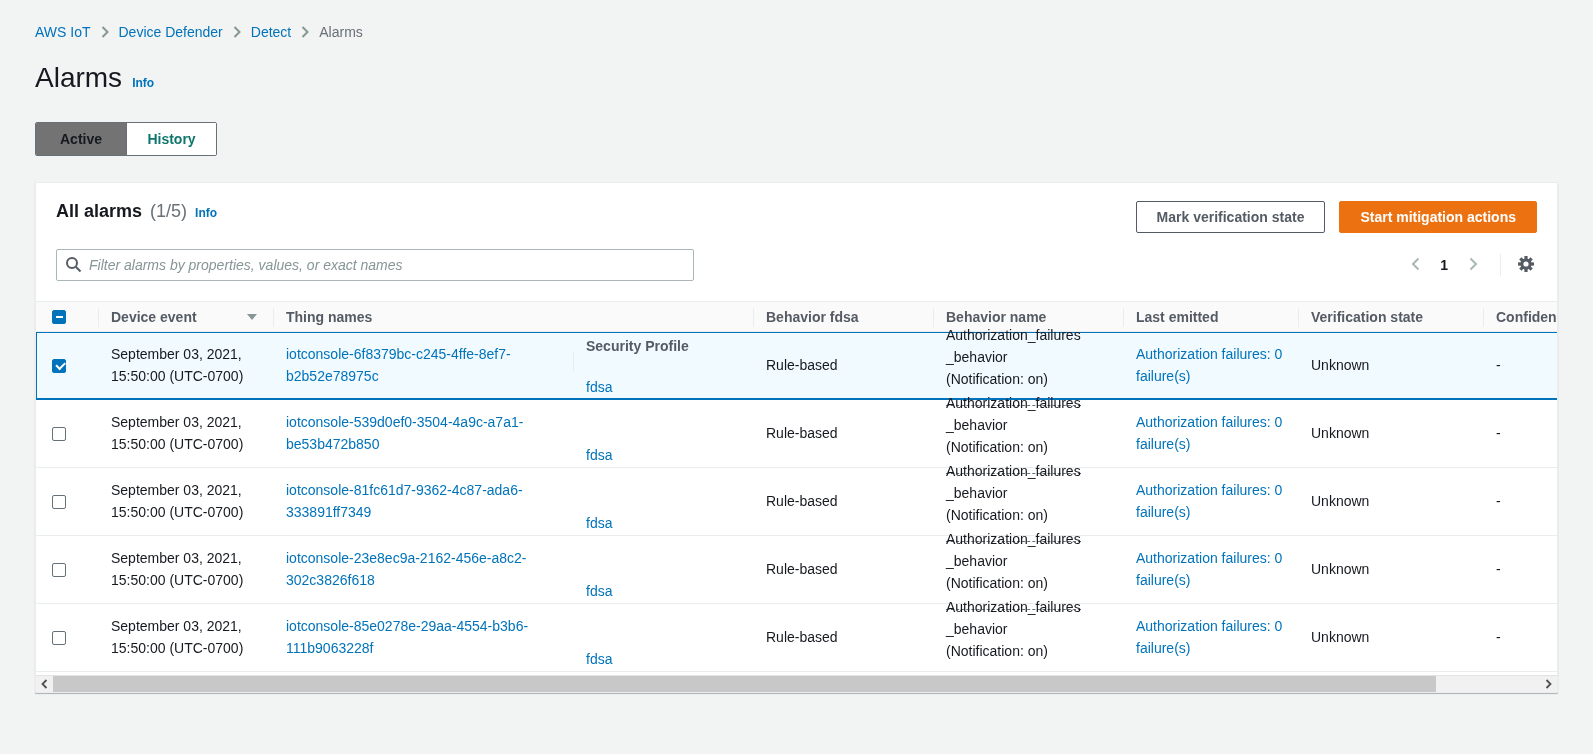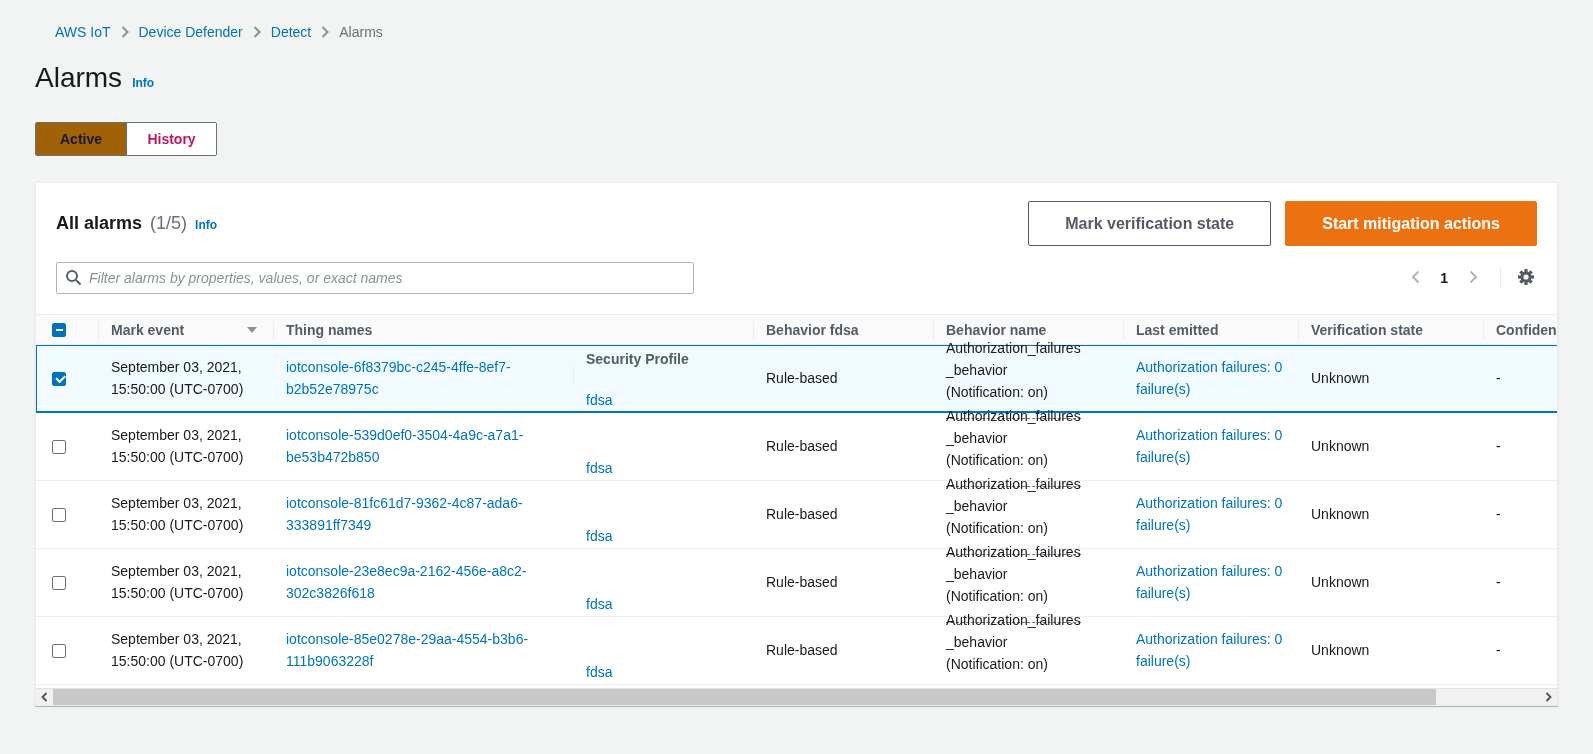--- a/index.html
+++ b/index.html
@@ -6,45 +6,45 @@
   html, body { width: 1593px; height: 754px; overflow: hidden; }
   body {
     background: #f2f3f3;
     font-family: "Liberation Sans", sans-serif;
     color: #16191f;
     font-size: 14px;
   }
   .page { padding: 24px 35px 0 35px; }
 
   
-  .breadcrumb { display: flex; align-items: center; gap: 10px; font-size: 14px; margin-left: 20px; }
+  .breadcrumb { display: flex; align-items: center; gap: 10px; font-size: 14px; }
   .breadcrumb a { color: #0073bb; text-decoration: none; cursor: pointer; }
   .crumb-current { color: #687078; }
   .crumb-sep { display: inline-flex; align-items: center; }
 
   
   .title-row { margin-top: 22px; display: flex; align-items: baseline; gap: 10px; }
   .page-title { font-size: 28px; font-weight: 400; color: #16191f; }
   .info-link { color: #0073bb; font-size: 12px; font-weight: 700; text-decoration: none; cursor: pointer; }
 
   
   .seg-tabs { margin-top: 28px; display: inline-flex; border: 1px solid #687078; border-radius: 2px; overflow: hidden; background:#fff; }
-  .seg { min-width: 90px; height: 32px; display: flex; align-items: center; justify-content: center; font-weight: 700; font-size: 14px; color: #be185d; background: #fff; cursor: pointer; padding: 0 18px; }
-  .seg.active { background: #a16207; color: #16191f; }
+  .seg { min-width: 90px; height: 32px; display: flex; align-items: center; justify-content: center; font-weight: 700; font-size: 14px; color: #0f766e; background: #fff; cursor: pointer; padding: 0 18px; }
+  .seg.active { background: #737373; color: #16191f; }
   .seg + .seg { border-left: 1px solid #687078; }
 
   
   .panel { margin-top: 26px; background: #fff; border: 1px solid #eaeded; border-radius: 1px; box-shadow: 0 1px 1px 0 rgba(0,28,36,.3); width: 1523px; }
   .panel-head { padding: 18px 20px 0 20px; }
-  .head-row { display: flex; align-items: center; justify-content: space-between; }
+  .head-row { display: flex; align-items: flex-start; justify-content: space-between; }
   .head-left { display: flex; align-items: baseline; gap: 8px; }
   .panel-title { font-size: 18px; font-weight: 700; color: #16191f; }
   .panel-count { font-size: 18px; font-weight: 400; color: #687078; }
   .head-actions { display: flex; gap: 14px; }
-  .btn { height: 45px; border-radius: 2px; font-size: 16px; font-weight: 700; padding: 0 36px; cursor: pointer; font-family: "Liberation Sans", sans-serif; }
+  .btn { height: 32px; border-radius: 2px; font-size: 14px; font-weight: 700; padding: 0 20px; cursor: pointer; font-family: "Liberation Sans", sans-serif; }
   .btn-secondary { background: #fff; border: 1px solid #545b64; color: #545b64; }
   .btn-primary { background: #ec7211; border: 1px solid #ec7211; color: #fff; }
 
   
   .filter-row { margin-top: 16px; padding-bottom: 20px; display: flex; align-items: center; justify-content: space-between; }
   .search-box { position: relative; width: 638px; }
   .search-box input {
     width: 100%; height: 32px; border: 1px solid #aab7b8; border-radius: 2px;
     padding: 0 10px 0 32px; font-size: 14px; color: #6d28d9; background: #fff;
     font-family: "Liberation Sans", sans-serif; outline: none;
@@ -193,21 +193,21 @@
     </div>
 
     <div class="table-clip">
       <div class="tbl">
 
         <div class="trow thead">
           <div class="th col-select">
               <span class="cb indeterminate"></span>
             </div>
           <div class="th col-fe">
-            <span>Mark event</span>
+            <span>Device event</span>
             <span class="sort-arrow"></span>
           </div>
           <div class="th col-tn">
               <span>Thing names</span>
             </div>
           <div class="th col-sp">
               <span>Security Profile</span>
             </div>
           <div class="th col-bt">
               <span>Behavior fdsa</span>

